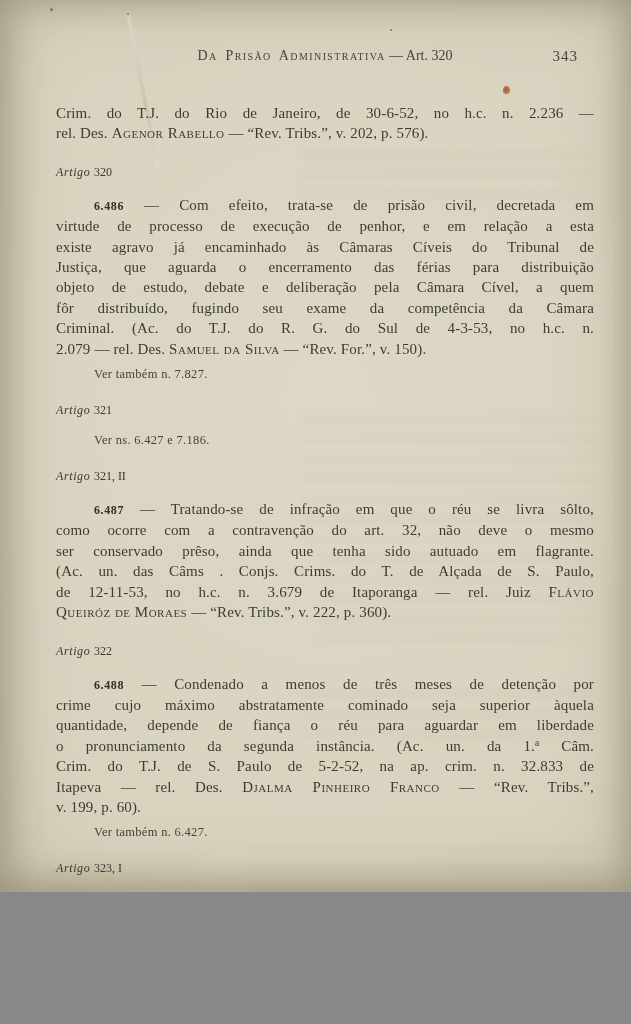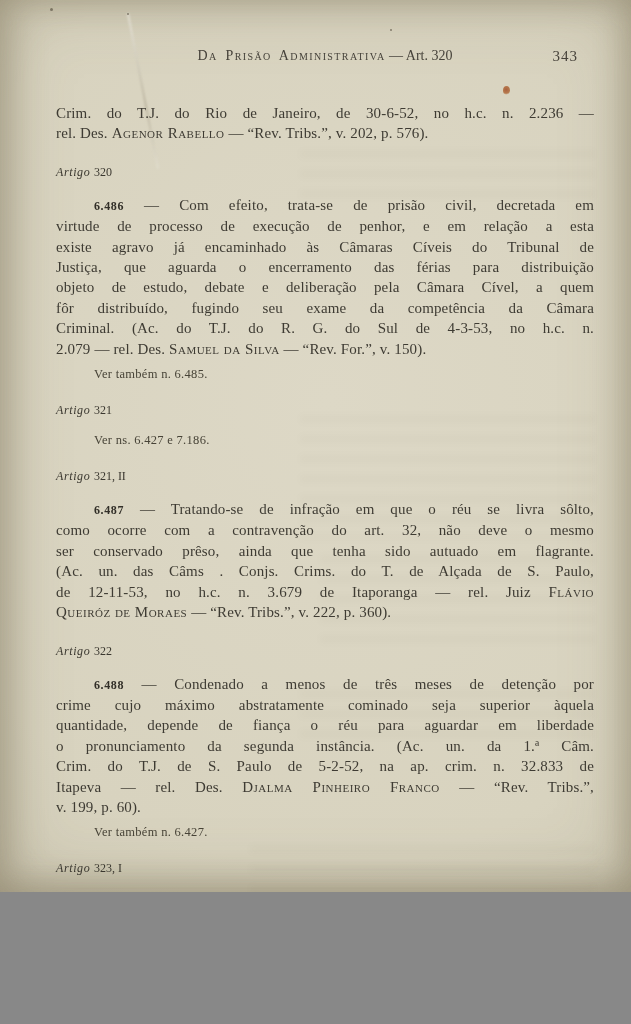--- a/index.html
+++ b/index.html
@@ -126,21 +126,21 @@
       <div class="block block-paragraph">
         <div class="line indent"><span class="seg-b">6.486</span><span class="seg-n"> — Com efeito, trata-se de prisão civil, decretada em</span></div>
         <div class="line"><span class="seg-n">virtude de processo de execução de penhor, e em relação a esta</span></div>
         <div class="line"><span class="seg-n">existe agravo já encaminhado às Câmaras Cíveis do Tribunal de</span></div>
         <div class="line"><span class="seg-n">Justiça, que aguarda o encerramento das férias para distribuição</span></div>
         <div class="line"><span class="seg-n">objeto de estudo, debate e deliberação pela Câmara Cível, a quem</span></div>
         <div class="line"><span class="seg-n">fôr distribuído, fugindo seu exame da competência da Câmara</span></div>
         <div class="line"><span class="seg-n">Criminal. (Ac. do T.J. do R. G. do Sul de 4-3-53, no h.c. n.</span></div>
         <div class="line last"><span class="seg-n">2.079 — rel. Des. </span><span class="seg-sc">Samuel da Silva</span><span class="seg-n"> — “Rev. For.”, v. 150).</span></div>
       </div>
-      <div class="block block-note"><span class="seg-n">Ver também n. 6.485.</span></div>
+      <div class="block block-note"><span class="seg-n">Ver também n. 7.827.</span></div>
       <div class="block block-heading"><span class="seg-i">Artigo </span><span class="seg-n">321</span></div>
       <div class="block block-note"><span class="seg-n">Ver ns. 6.427 e 7.186.</span></div>
       <div class="block block-heading"><span class="seg-i">Artigo </span><span class="seg-n">321, II</span></div>
       <div class="block block-paragraph">
         <div class="line indent"><span class="seg-b">6.487</span><span class="seg-n"> — Tratando-se de infração em que o réu se livra sôlto,</span></div>
         <div class="line"><span class="seg-n">como ocorre com a contravenção do art. 32, não deve o mesmo</span></div>
         <div class="line"><span class="seg-n">ser conservado prêso, ainda que tenha sido autuado em flagrante.</span></div>
         <div class="line"><span class="seg-n">(Ac. un. das Câms . Conjs. Crims. do T. de Alçada de S. Paulo,</span></div>
         <div class="line"><span class="seg-n">de 12-11-53, no h.c. n. 3.679 de Itaporanga — rel. Juiz </span><span class="seg-sc">Flávio</span></div>
         <div class="line last"><span class="seg-sc">Queiróz de Moraes</span><span class="seg-n"> — “Rev. Tribs.”, v. 222, p. 360).</span></div>

